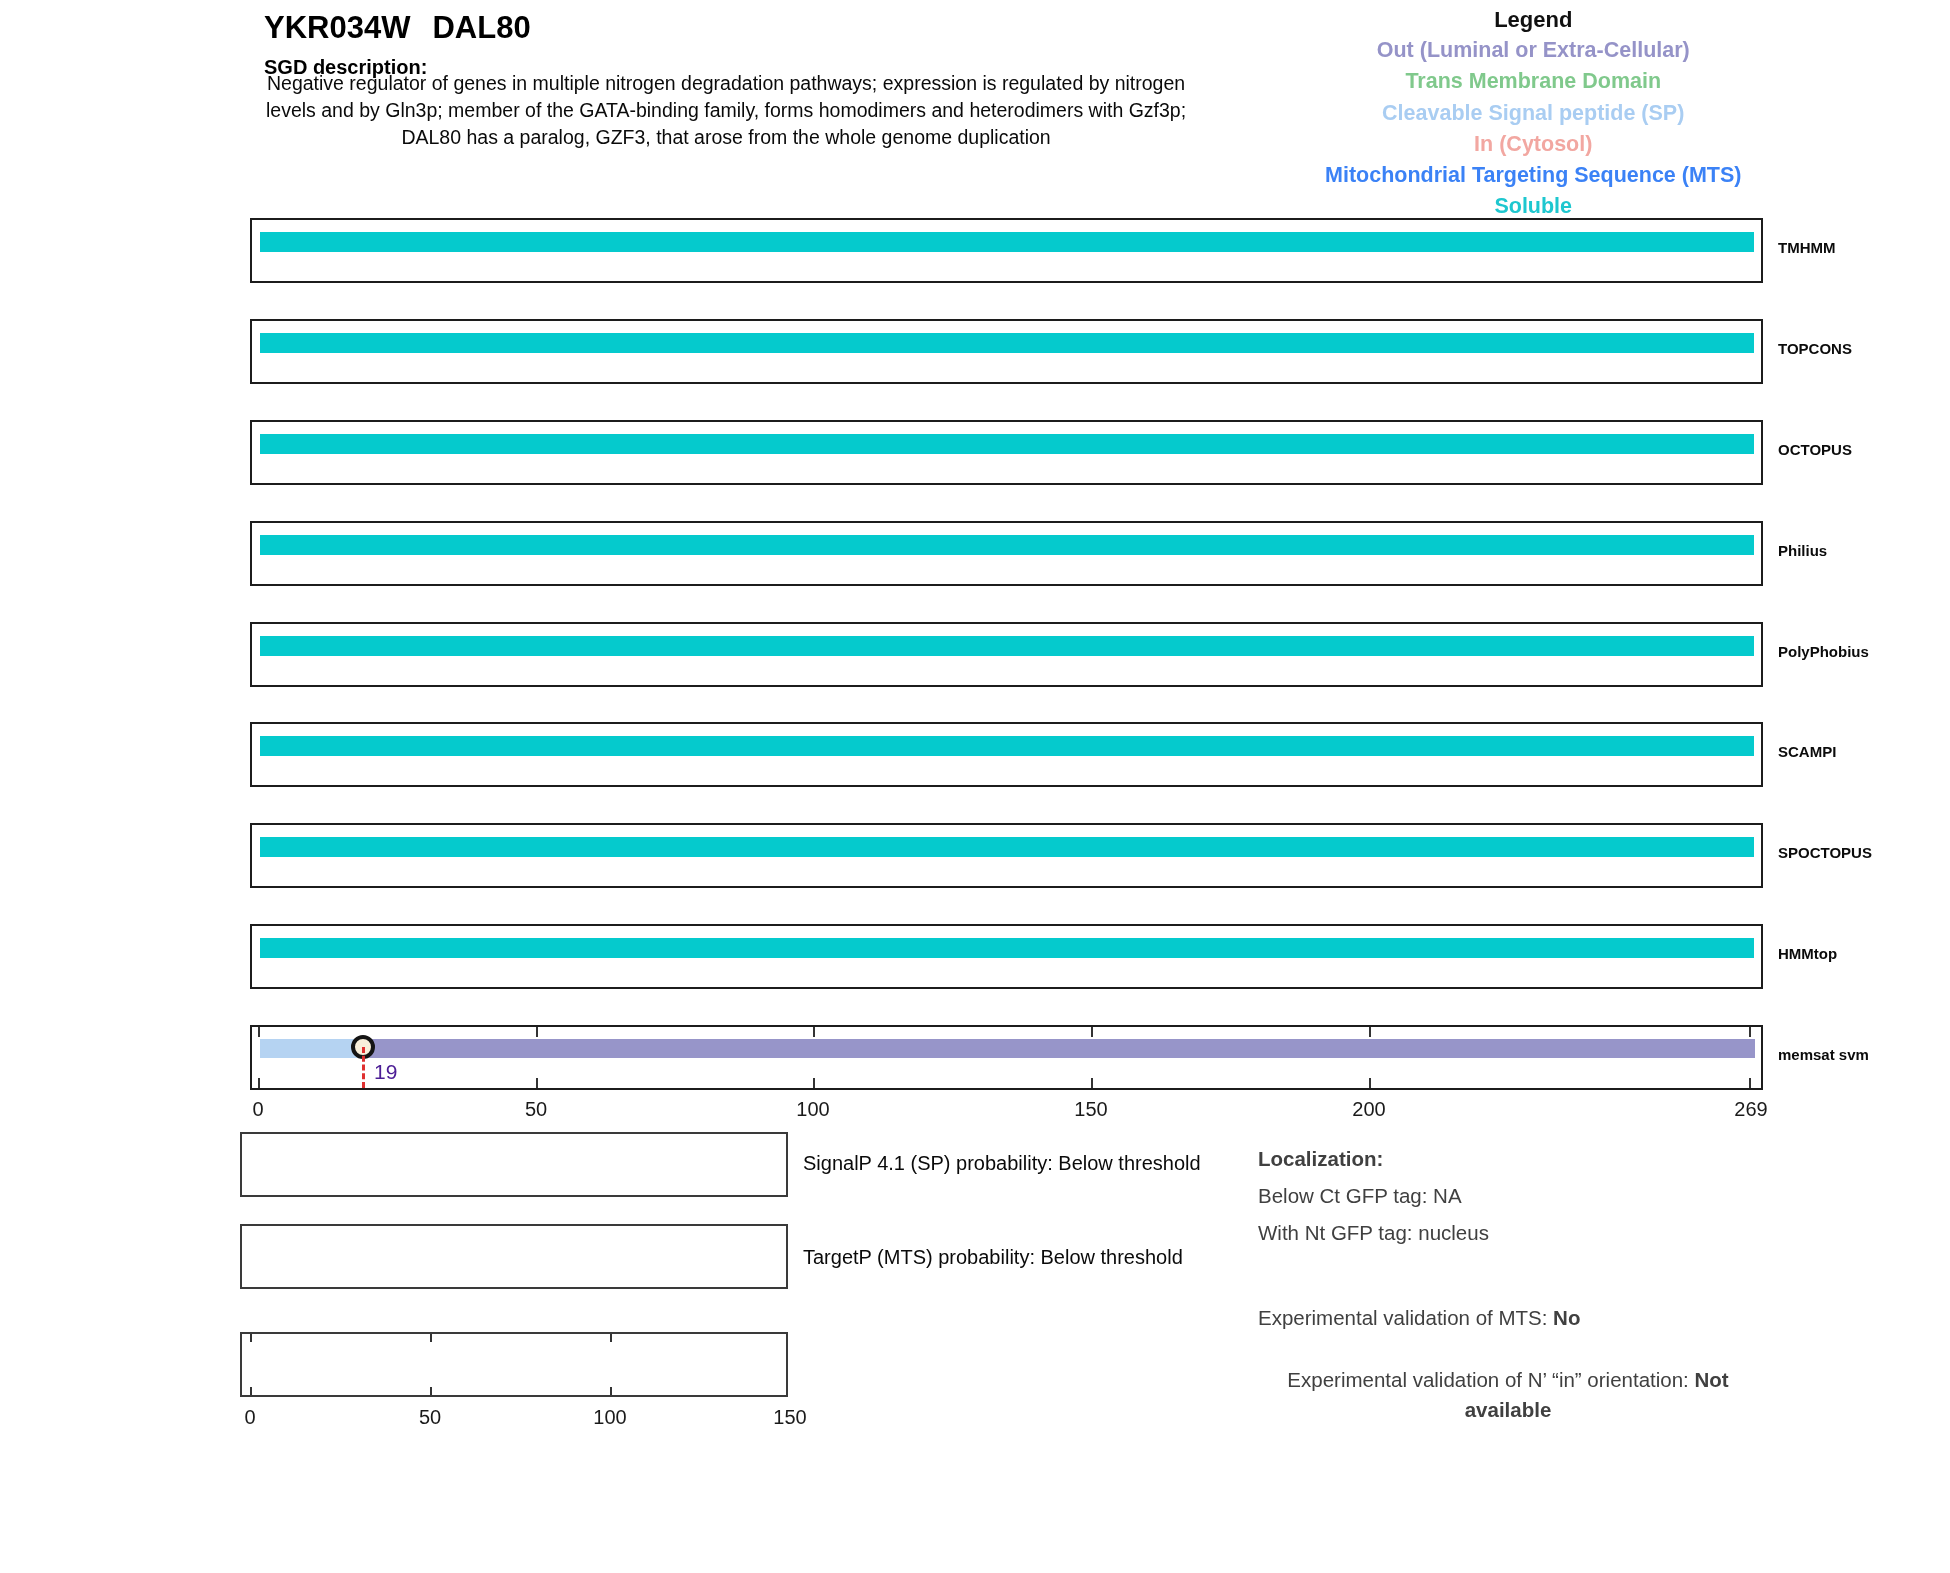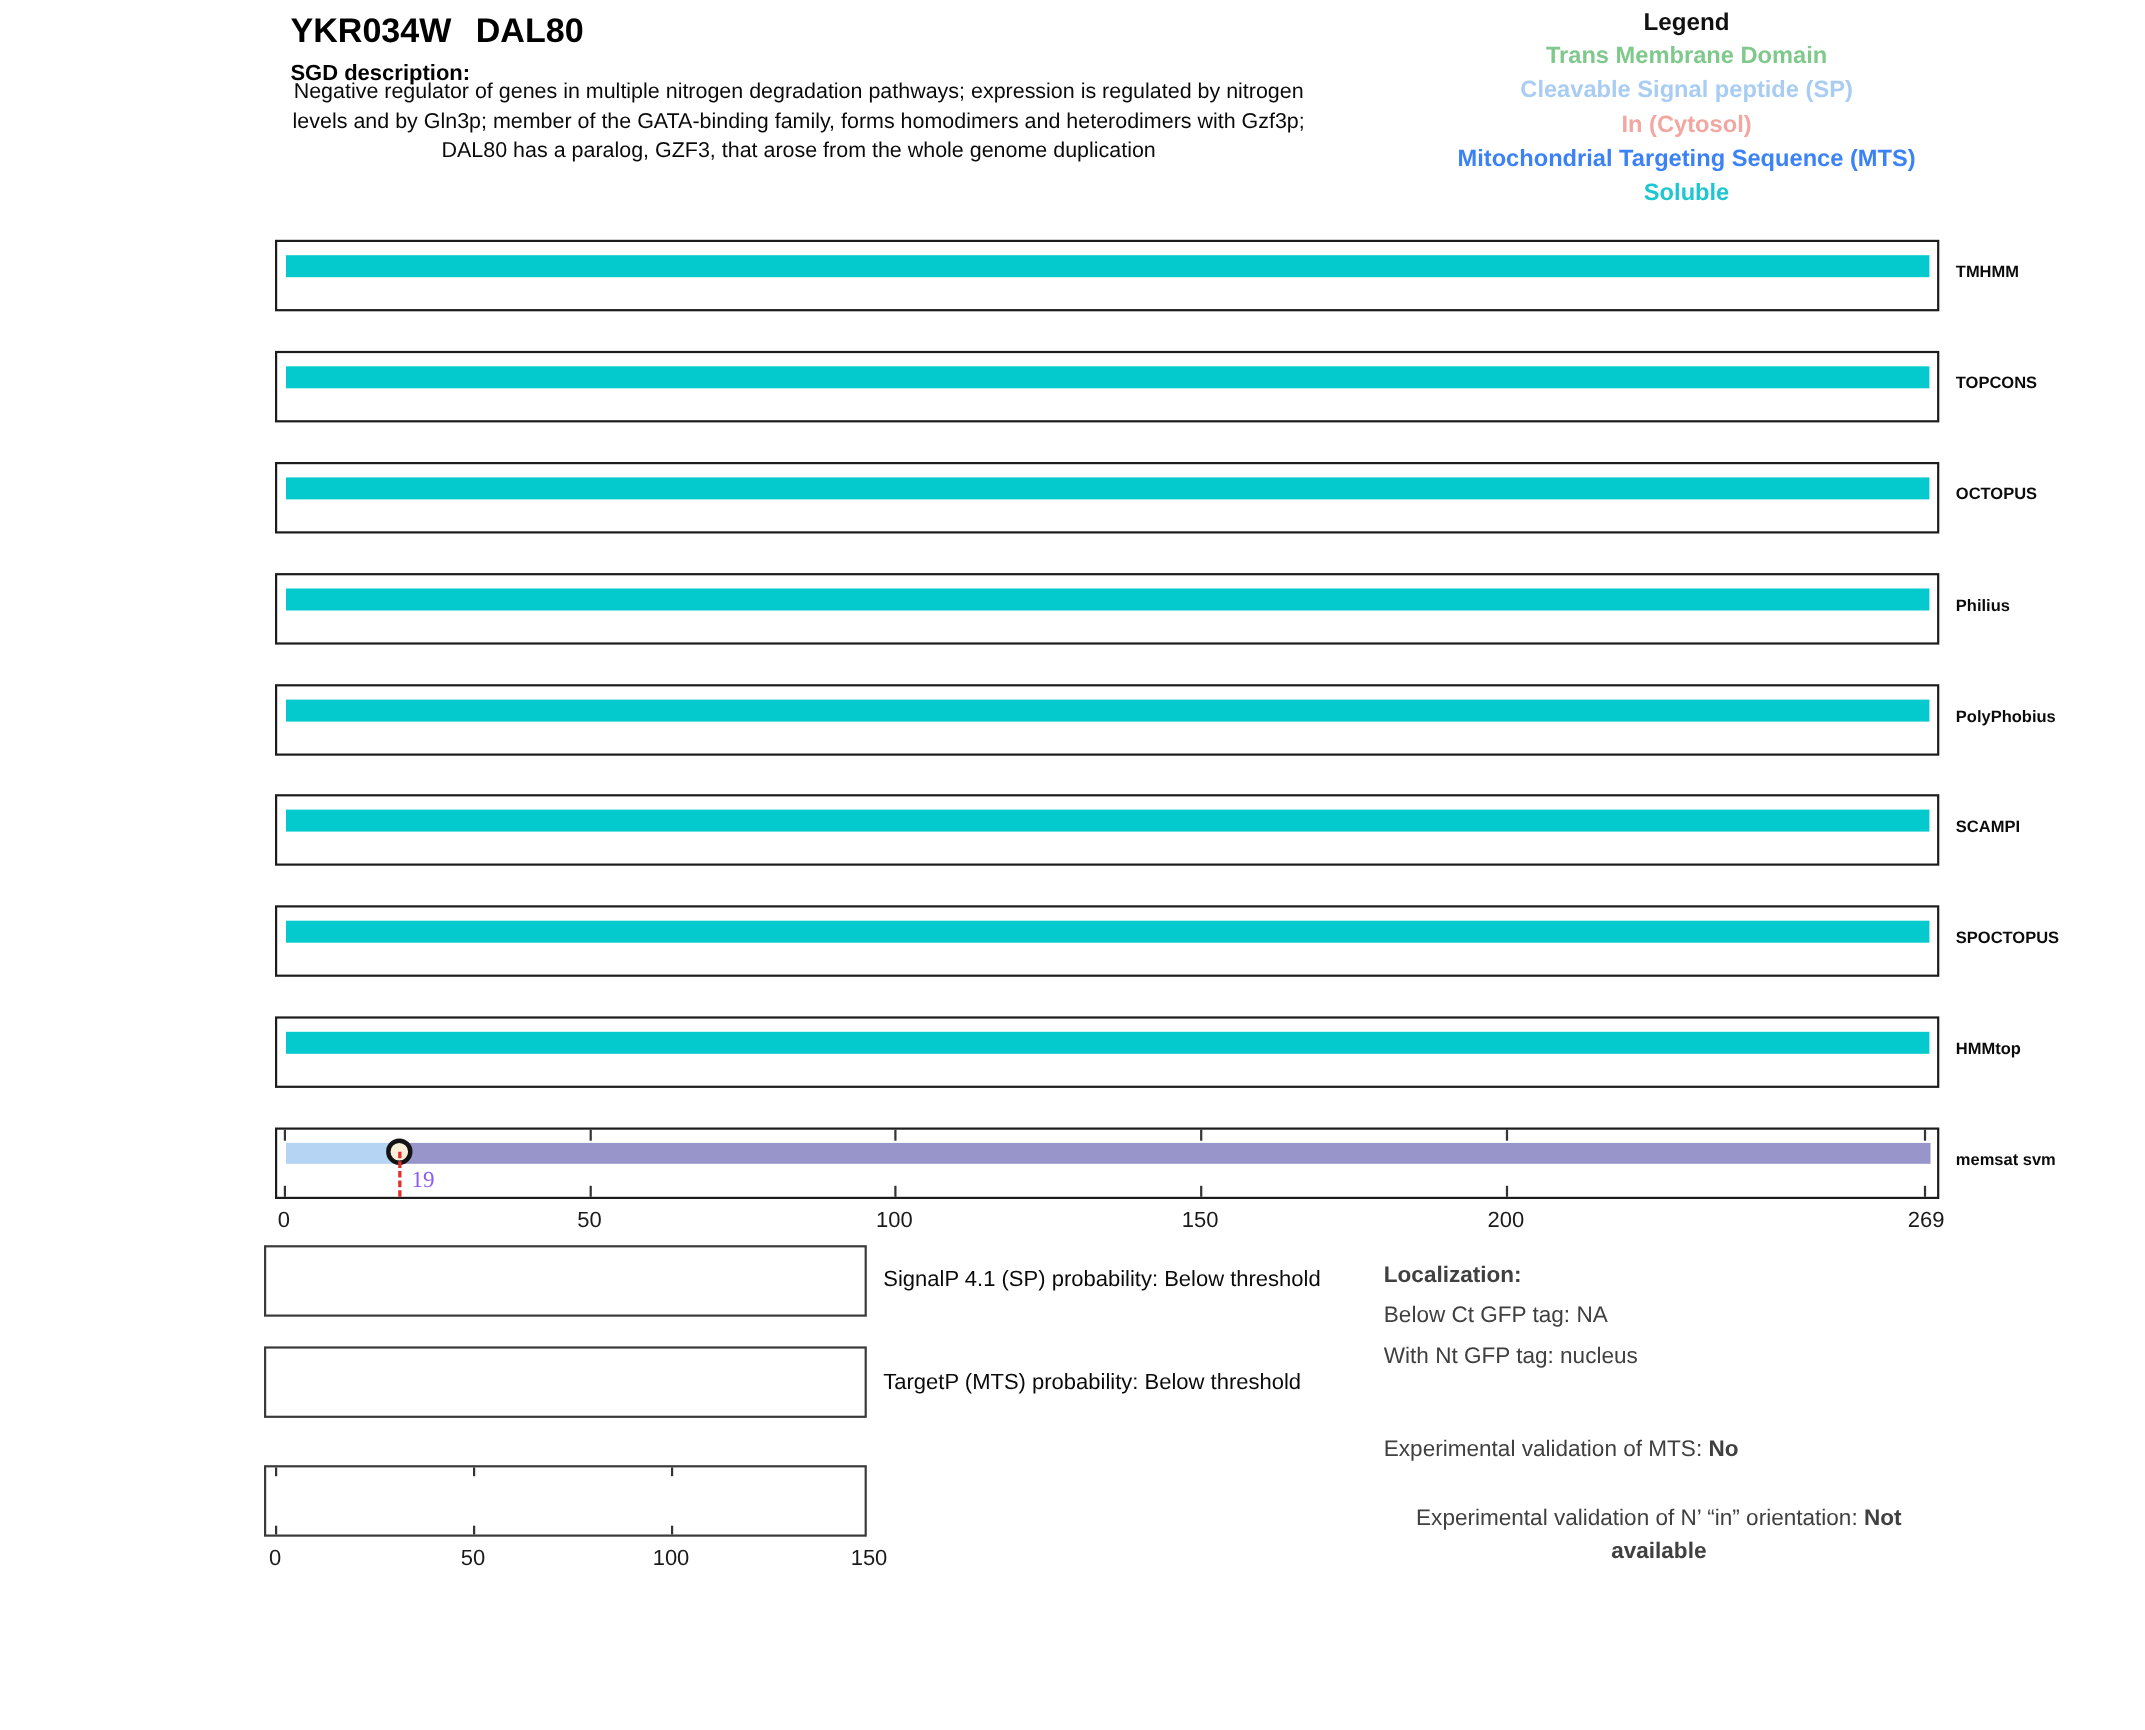--- a/index.html
+++ b/index.html
@@ -53,20 +53,21 @@
   </div>
   <div class="abs sgd-head nowrap">SGD description:</div>
   <div class="abs desc">
     <div class="nowrap">Negative regulator of genes in multiple nitrogen degradation pathways; expression is regulated by nitrogen</div>
     <div class="nowrap">levels and by Gln3p; member of the GATA-binding family, forms homodimers and heterodimers with Gzf3p;</div>
     <div class="nowrap">DAL80 has a paralog, GZF3, that arose from the whole genome duplication</div>
   </div>
 
   <div class="abs legend">
     <div class="legend-title">Legend</div>
+    <div class="legend-item" style="color: rgb(149, 147, 200);">Out (Luminal or Extra-Cellular)</div>
     <div class="legend-item" style="color: rgb(128, 201, 140);">Trans Membrane Domain</div>
     <div class="legend-item" style="color: rgb(169, 205, 242);">Cleavable Signal peptide (SP)</div>
     <div class="legend-item" style="color: rgb(242, 167, 161);">In (Cytosol)</div>
     <div class="legend-item" style="color: #3b82f6;">Mitochondrial Targeting Sequence (MTS)</div>
     <div class="legend-item" style="color: rgb(30, 199, 207);">Soluble</div>
   </div>
 
   <div class="abs track-box" style="top:218px">
     <div class="bar" style="background-color: rgb(5, 202, 205);"></div>
   </div>
@@ -118,21 +119,21 @@
     <div class="tick bot" style="left:284px"></div>
     <div class="tick bot" style="left:561px"></div>
     <div class="tick bot" style="left:839px"></div>
     <div class="tick bot" style="left:1117px"></div>
     <div class="tick bot" style="left:1497px"></div>
     <div class="memsat-sp" style="background-color: rgb(181, 211, 242);"></div>
     <div class="memsat-out" style="background-color: rgb(151, 149, 201);"></div>
   </div>
   <div class="abs marker-circle"></div>
   <div class="abs marker-line"></div>
-  <div class="abs marker-value" style="color: #8b5cf6; font-family: Liberation Serif, serif;">19</div>
+  <div class="abs marker-value" style="color: #4c1d95;">19</div>
   <div class="abs track-label" style="top:1046px">memsat svm</div>
 
   <div class="axis-lab" style="left:258px;top:1098px">0</div>
   <div class="axis-lab" style="left:536px;top:1098px">50</div>
   <div class="axis-lab" style="left:813px;top:1098px">100</div>
   <div class="axis-lab" style="left:1091px;top:1098px">150</div>
   <div class="axis-lab" style="left:1369px;top:1098px">200</div>
   <div class="axis-lab" style="left:1751px;top:1098px">269</div>
 
   <div class="abs plot-box" style="top:1132px"></div>

